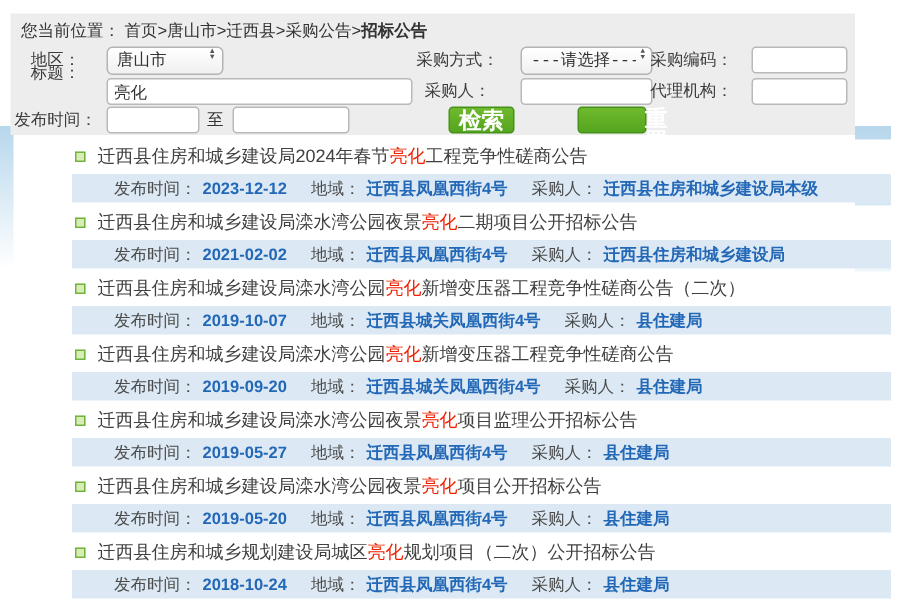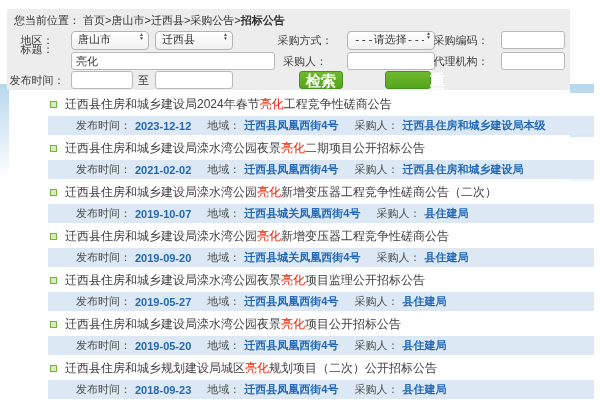--- a/index.html
+++ b/index.html
@@ -133,27 +133,20 @@
   </div>
 
   <div class="lbl" style="left:0;width:60px;top:22px;">地区：</div>
   <div class="select" style="left:64px;top:22px;width:78px;">
     <span class="sel-text">唐山市</span>
     <span class="sel-arrows">
         <span>▲</span>
         <span>▼</span>
       </span>
   </div>
-  <div class="select" style="left:148px;top:22px;width:78px;">
-    <span class="sel-text">迁西县</span>
-    <span class="sel-arrows">
-        <span>▲</span>
-        <span>▼</span>
-      </span>
-  </div>
   <div class="lbl" style="left:260px;width:76px;top:22px;">采购方式：</div>
   <div class="select" style="left:340px;top:22px;width:88px;font-family:Liberation Mono, monospace;">
     <span class="sel-text">---请选择---</span>
     <span class="sel-arrows">
         <span>▲</span>
         <span>▼</span>
       </span>
   </div>
   <div class="lbl" style="left:418px;width:72px;top:22px;">采购编码：</div>
   <input class="txt" style="left: 494px; top: 22px; width: 64px;">
@@ -264,20 +257,20 @@
     </div>
   </div>
 
   <div class="item">
     <div class="t-row">
       <span class="bullet"></span>
       <span class="title"><span>迁西县住房和城乡规划建设局城区</span><span class="kw">亮化</span><span>规划项目（二次）公开招标公告</span></span>
     </div>
     <div class="m-row">
       <span class="m-lbl">发布时间：</span>
-      <span class="m-val">2018-09-23</span>
+      <span class="m-val">2018-10-24</span>
       <span class="m-lbl">地域：</span>
       <span class="m-val">迁西县凤凰西街4号</span>
       <span class="m-lbl">采购人：</span>
       <span class="m-val">县住建局</span>
     </div>
   </div>
 </div>
 
 </body></html>

